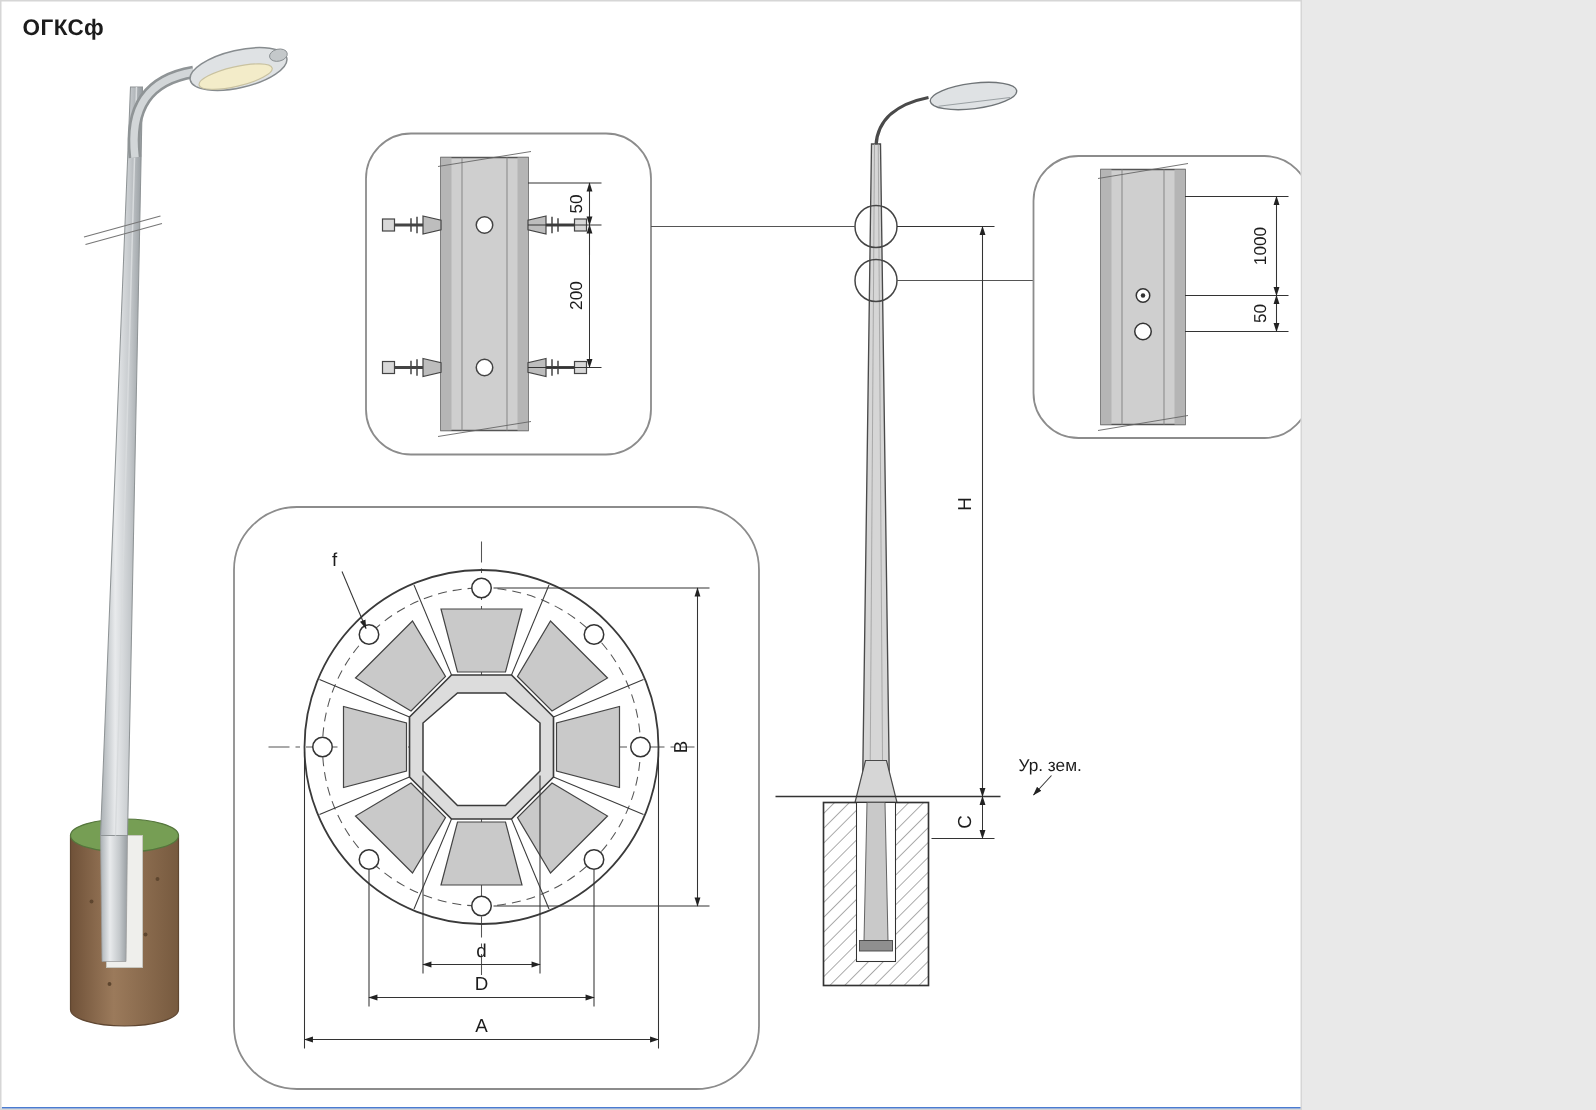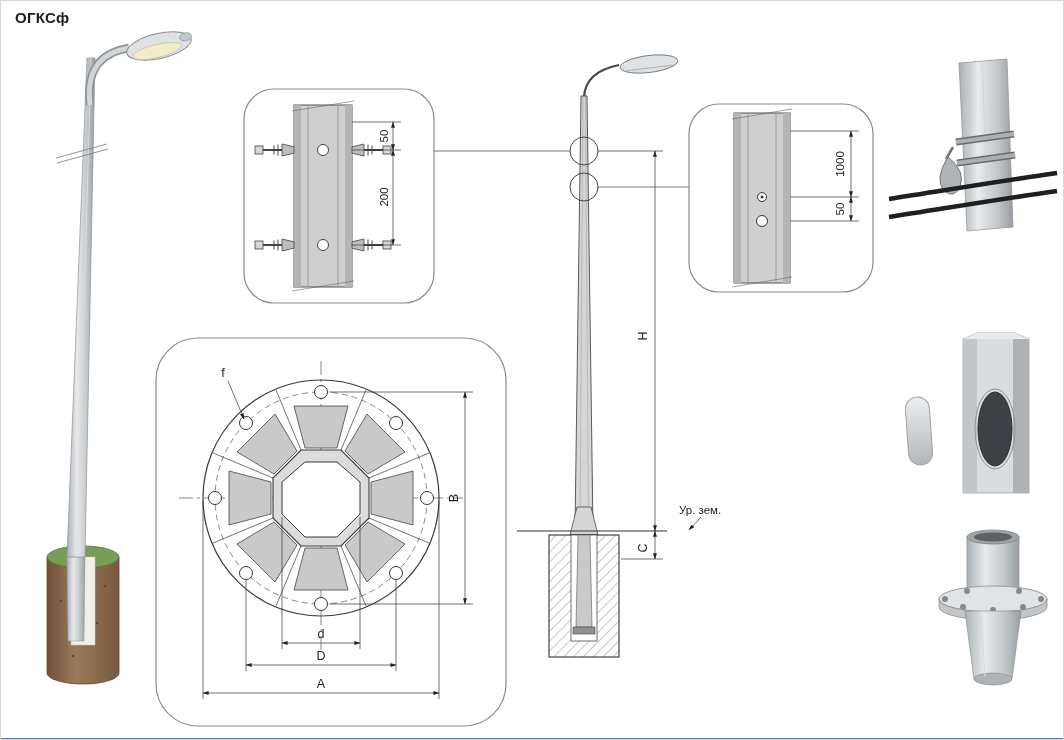--- a/index.html
+++ b/index.html
@@ -1,17 +1,17 @@
 <!DOCTYPE html>
 <html><head>
 <meta charset="utf-8">
 <style>
   html,body{margin:0;padding:0;background:#e9e9e9;}
   .canvas{
-    position:relative;width:1064px;height:740px;background:#ffffff;
+    position:relative;width:868px;height:740px;background:#ffffff;
     border:1px solid #d6d6d6;box-sizing:border-box;overflow:hidden;
     font-family:"Liberation Sans",sans-serif;
   }
   svg{position:absolute;left:0;top:0;}
   text{fill:#1c1c1c;}
   .dim{font-size:11.5px;}
   .lbl{font-size:12.5px;}
   .ttl{font-size:15px;font-weight:600;letter-spacing:.3px;}
   .thin{stroke:#333;stroke-width:.7;fill:none;}
   .outline{stroke:#3a3a3a;stroke-width:1.2;fill:none;}

